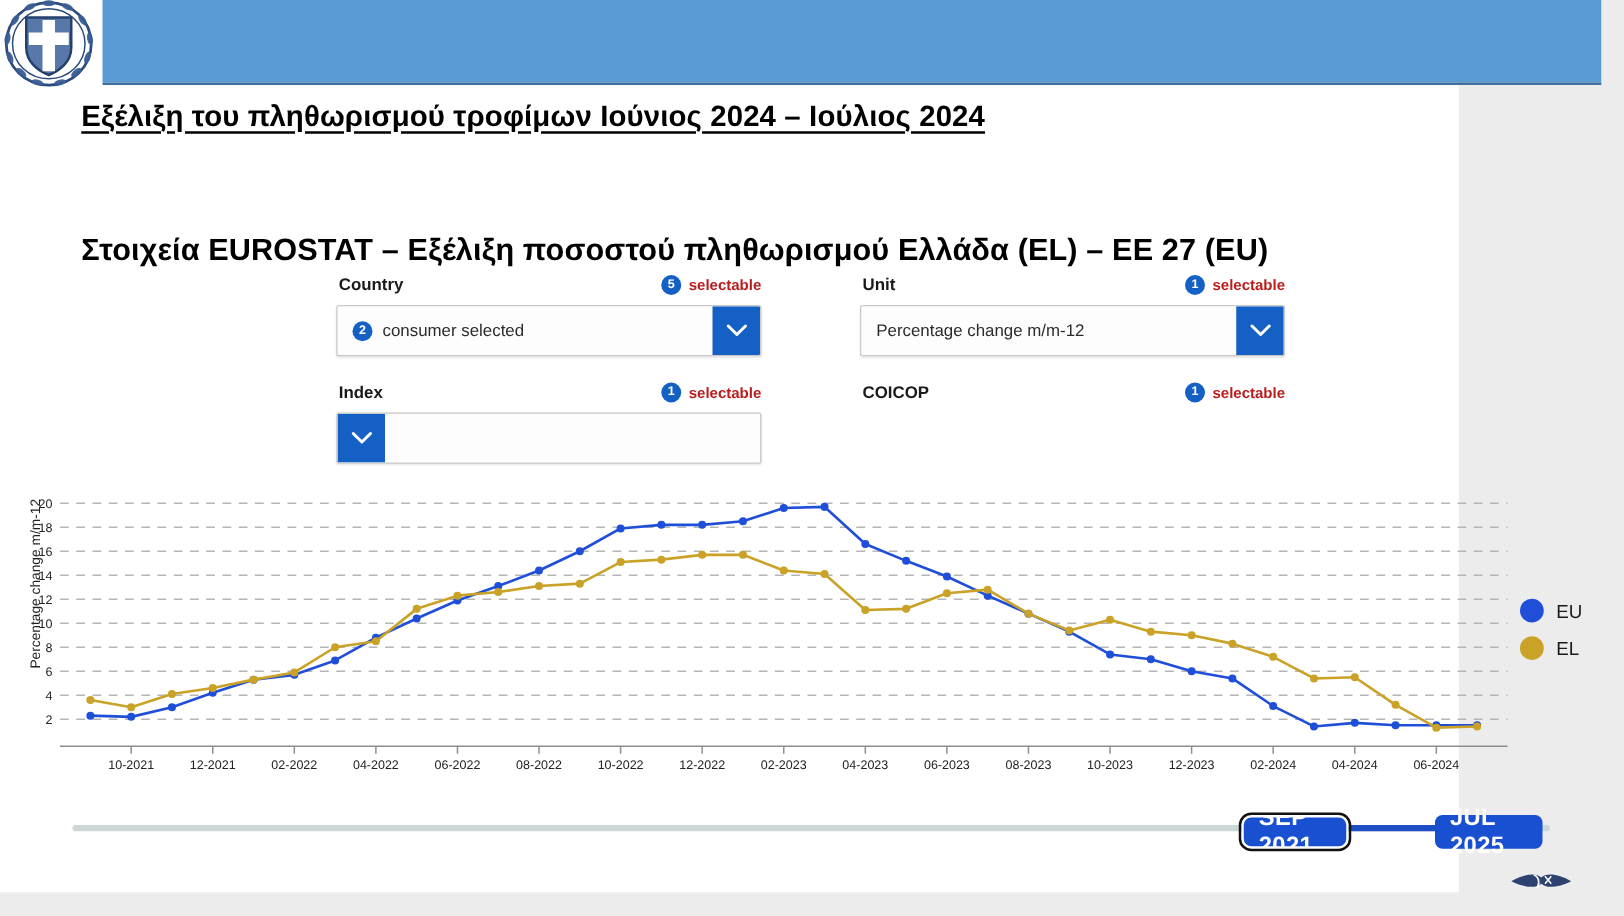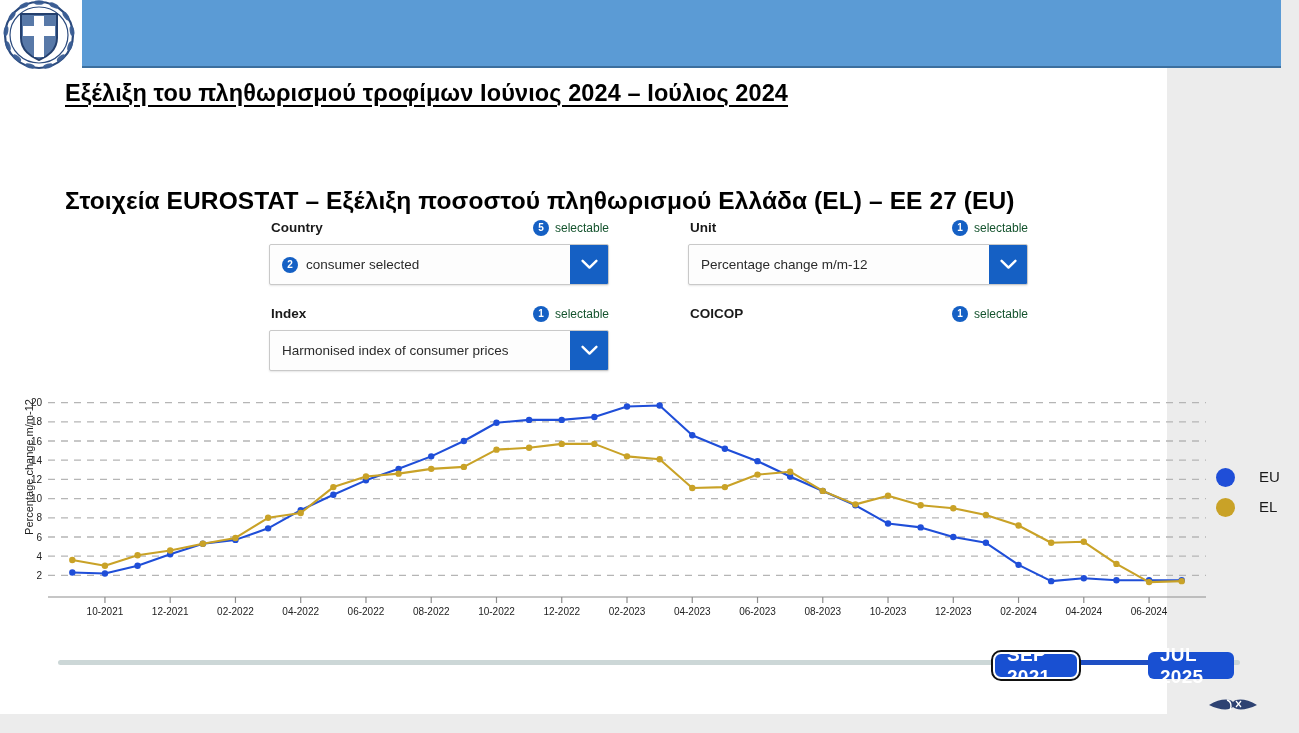--- a/index.html
+++ b/index.html
@@ -101,21 +101,22 @@
     width: 16px; height: 16px;
     border-radius: 50%;
     background: #1560c4;
     color: #ffffff;
     font-size: 10px;
     font-weight: bold;
     line-height: 1;
   }
   .sel-selectable {
     font-size: 12px;
-    color: #14532d;
+    color: #b91c1c;
+    font-weight: bold;
   }
   .sel-box {
     position: relative;
     display: flex;
     align-items: stretch;
     height: 41px;
     background: #fdfdfd;
     border: 1px solid #c9c9c9;
     border-radius: 2px;
     box-shadow: 0 1px 2px rgba(0,0,0,0.10);
@@ -169,22 +170,22 @@
     color: #222222;
     white-space: nowrap;
   }
   
   .legend {
     position: absolute;
     left: 1216px; top: 468px;
   }
   .legend-item {
     display: flex;
-    align-items: flex-start;
-    gap: 24px;
+    align-items: flex-end;
+    gap: 10px;
     height: 30px;
   }
   .legend-dot {
     width: 19px; height: 19px;
     border-radius: 50%;
     flex: none;
   }
   .legend-text {
     font-size: 15px;
     color: #1a1a1a;
@@ -333,23 +334,20 @@
 
     <div class="selector" style="left:269px; top:306px;">
       <div class="sel-head">
         <div class="sel-label">Index</div>
         <div class="sel-count-wrap">
           <span class="badge">1</span>
           <span class="sel-selectable">selectable</span>
         </div>
       </div>
       <div class="sel-box">
-        <div class="sel-box-inner">
-          <span class="sel-value">Harmonised index of consumer prices</span>
-        </div>
         <div class="sel-arrow">
           <svg width="17" height="11" viewBox="0 0 17 11">
             <path d="M1.6 1.8 L8.5 8.6 L15.4 1.8" fill="none" stroke="#ffffff" stroke-width="2.4" stroke-linecap="round" stroke-linejoin="round"></path>
           </svg>
         </div>
       </div>
     </div>
 
     <div class="selector" style="left:688px; top:306px;">
       <div class="sel-head">

